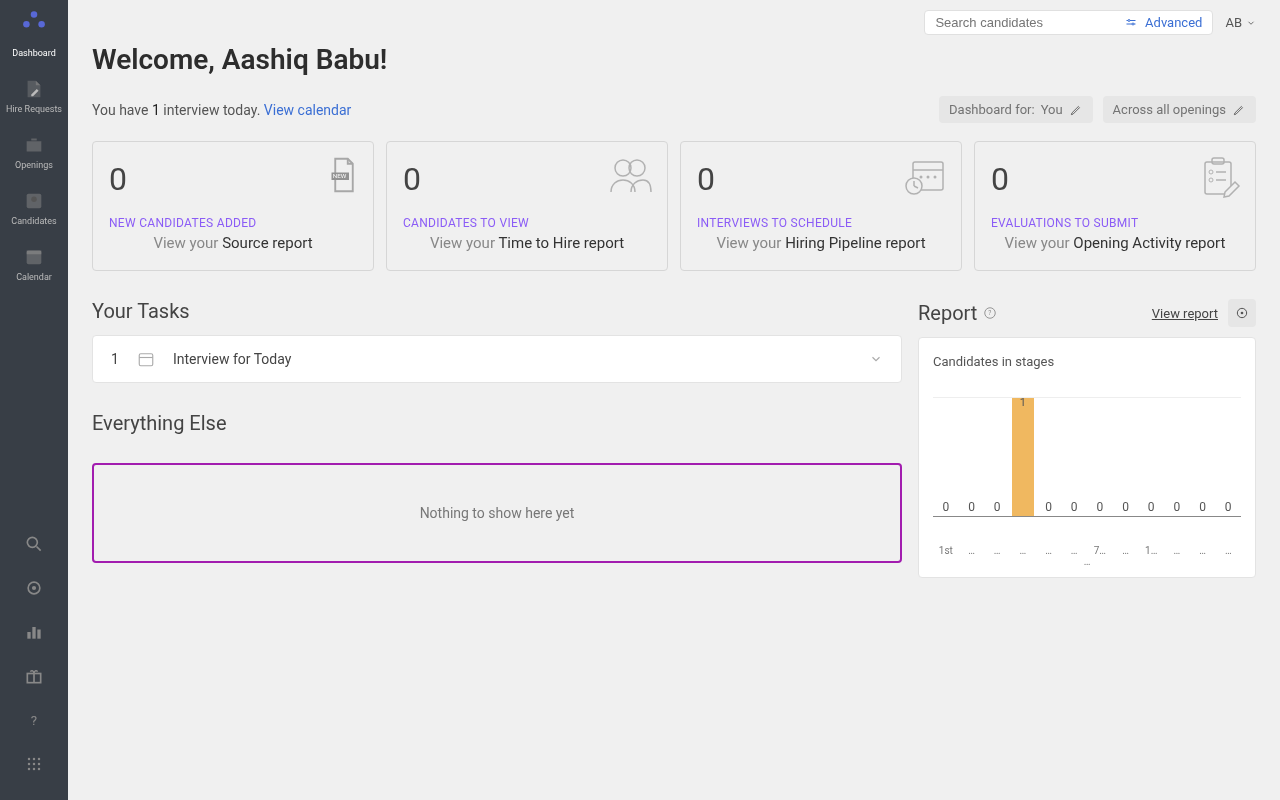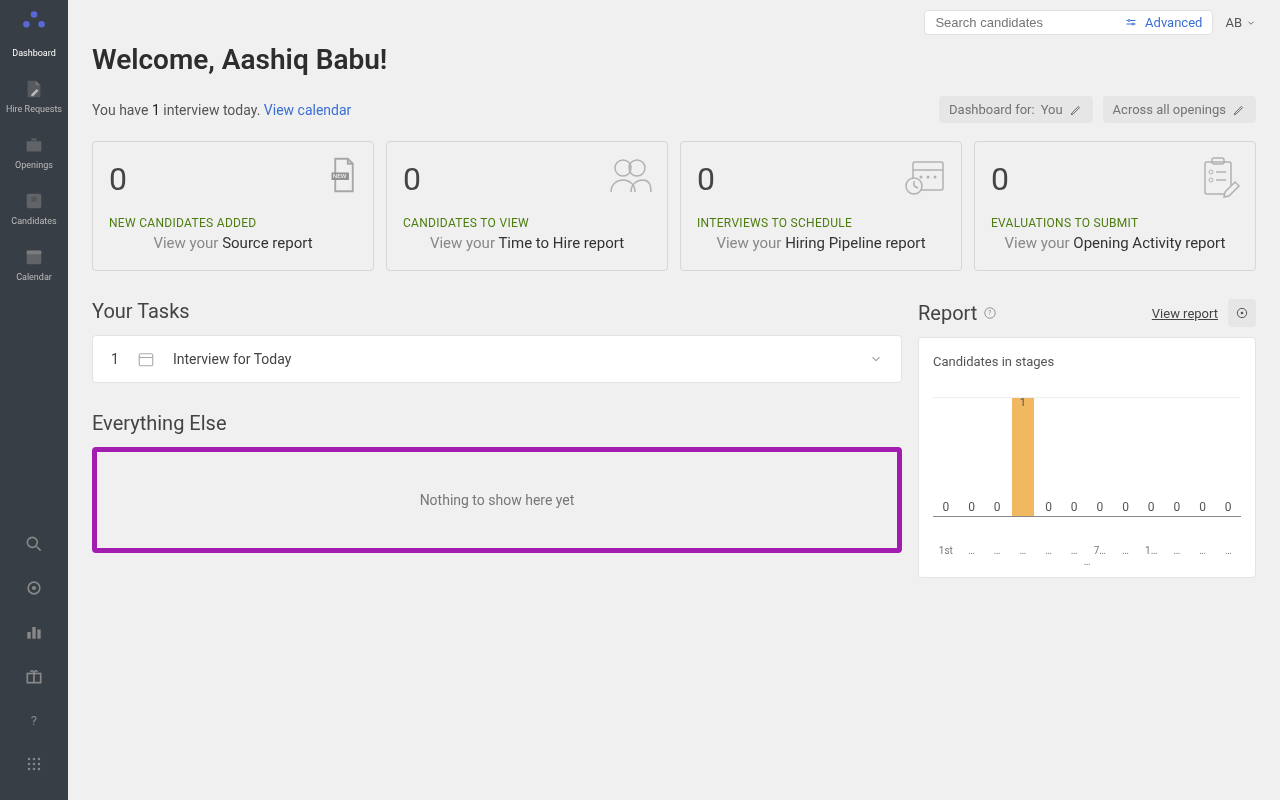--- a/index.html
+++ b/index.html
@@ -28,34 +28,34 @@
 .subline { display:flex; align-items:center; justify-content:space-between; margin-bottom: 18px; }
 .subline-text { font-size: 14px; color: #555; }
 .subline-text .count { color: #222; }
 .view-calendar { color: #3b6fd4; cursor:pointer; }
 .filters { display:flex; gap:10px; }
 .filter-chip { background:#e6e6e6; border-radius:4px; padding:6px 10px; font-size:13px; color:#737373; display:flex; align-items:center; gap:6px; cursor:pointer; }
 
 .cards { display:flex; gap:12px; margin-bottom: 28px; }
 .card { flex:1; background:#f0f0f0; border:1px solid #d6d6d6; border-radius:4px; padding:18px 16px; position:relative; min-height:120px; }
 .card-num { font-size:32px; color:#444; font-weight:400; }
-.card-label { text-transform:uppercase; font-size:12px; color:#4d7c0f; margin-top: 18px; letter-spacing:0.3px; }
+.card-label { text-transform:uppercase; font-size:12px; color:#8b5cf6; margin-top: 18px; letter-spacing:0.3px; }
 .card-sub { font-size:15px; color:#888; margin-top:4px;text-align:center; }
 .card-sub .link { color:#333; }
 .card-icon { position:absolute; top:14px; right:14px; opacity:0.6; }
 
 .two-col { display:flex; gap: 16px; }
 .left-col { flex: 1; }
 .right-col { width: 338px; }
 
 .section-title { font-size:20px; color:#444; font-weight:400; margin-bottom:12px; display:flex; align-items:center; gap:6px;}
 .task-row { background:#fff; border:1px solid #e3e3e3; border-radius:4px; padding:14px 18px; display:flex; align-items:center; gap:18px; font-size:14px; color:#444; cursor:pointer; }
 .task-row .chev { margin-left:auto; color:#aaa; }
 
-.empty-box { background:#f0f0f0; border:5px solid #a21caf; border-radius:4px; padding:40px; text-align:center; color:#777; font-size:14px; margin-top:12px; }
+.empty-box { background:#f0f0f0; border:2px solid #a21caf; border-radius:4px; padding:40px; text-align:center; color:#777; font-size:14px; margin-top:28px; }
 
 .report-header { display:flex; align-items:center; justify-content:space-between; margin-bottom:10px;gap:7px; }
 .view-report { font-size:13px; color:#444; text-decoration:underline; cursor:pointer; }
 .gear-box { background:#e6e6e6; border-radius:4px; width:28px; height:28px; display:flex; align-items:center; justify-content:center; cursor:pointer; }
 
 .report-body { background:#fff; border:1px solid #e3e3e3; border-radius:4px; padding:16px 14px 10px 14px; }
 .report-label { font-size:13px; color:#555; margin-bottom:28px; }
 .chart { position:relative; height:140px; border-top:1px solid #eee; }
 .chart-bars { position:absolute; left:0; right:0; bottom:20px; top:0; display:flex; align-items:flex-end; border-bottom:1px solid #888; }
 .bar-slot { flex:1; display:flex; flex-direction:column; align-items:center; justify-content:flex-end; height:100%; position:relative; }

